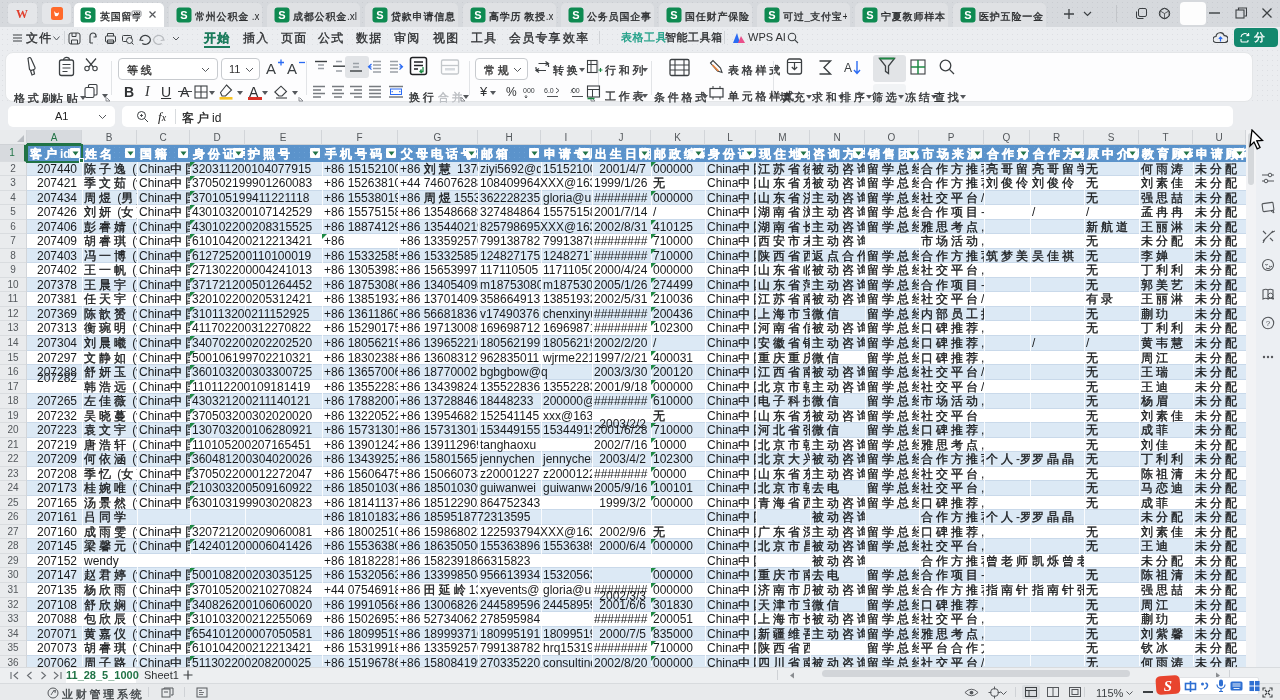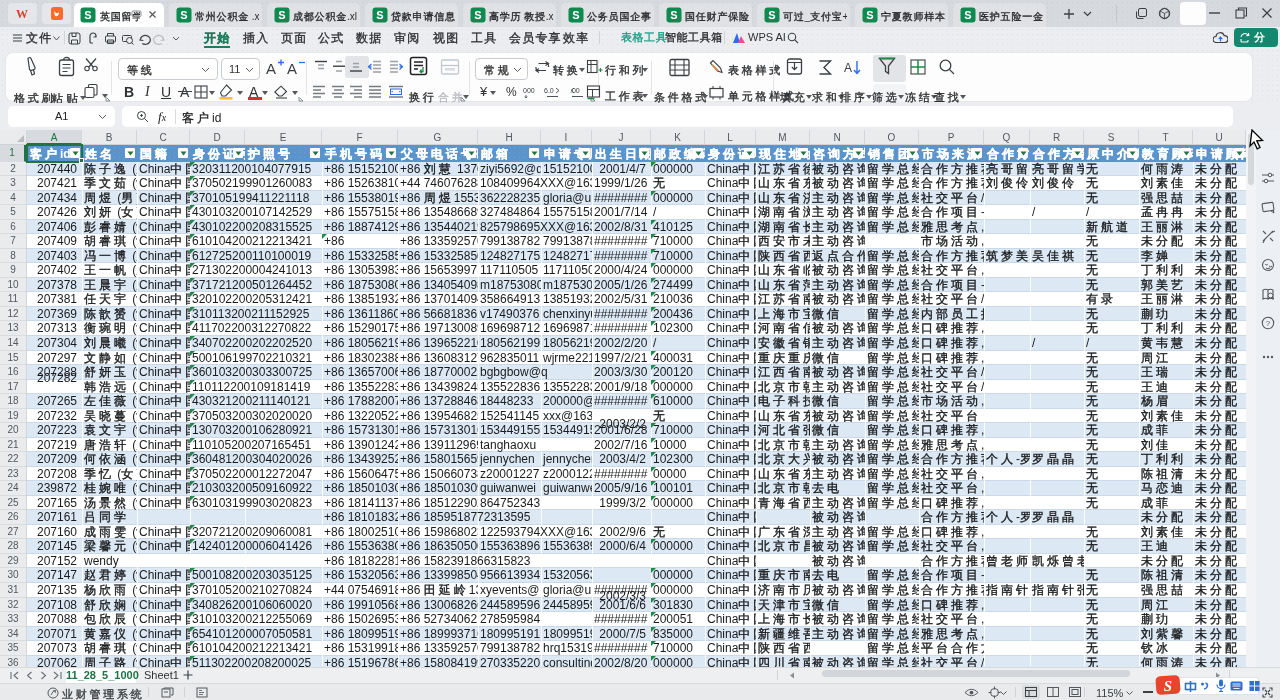--- a/index.html
+++ b/index.html
@@ -980,21 +980,21 @@
 <div class="cr" style="left:592px;top:466.7px;width:59px;height:14.5px;">########</div>
 <div class="cl" style="left:651px;top:466.7px;width:54px;height:14.5px;"><b class="tri"></b>00000</div>
 <div class="cl" style="left:705px;top:466.7px;width:51px;height:14.5px;">China<i>中国</i></div>
 <div class="cl" style="left:756px;top:466.7px;width:54px;height:14.5px;"><i>山东省东营市</i></div>
 <div class="cl" style="left:810px;top:466.7px;width:55px;height:14.5px;"><i>主动咨询</i></div>
 <div class="cl" style="left:865px;top:466.7px;width:54px;height:14.5px;"><i>留学总经办</i></div>
 <div class="cl" style="left:919px;top:466.7px;width:65px;height:14.5px;"><i>社交平台</i>,/</div>
 <div class="cl" style="left:1084px;top:466.7px;width:55px;height:14.5px;"><i>无</i></div>
 <div class="cl" style="left:1139px;top:466.7px;width:54px;height:14.5px;"><i>陈祖清</i></div>
 <div class="cl" style="left:1193px;top:466.7px;width:53px;height:14.5px;"><i>未分配</i></div>
-<div class="cr" style="left:27px;top:481.3px;width:55px;height:14.5px;">239872</div>
+<div class="cr" style="left:27px;top:481.3px;width:55px;height:14.5px;">207173</div>
 <div class="cl" style="left:82px;top:481.3px;width:55px;height:14.5px;"><i>桂婉唯</i> (<i>女</i>)</div>
 <div class="cl" style="left:137px;top:481.3px;width:53px;height:14.5px;">China<i>中国</i></div>
 <div class="cl" style="left:190px;top:481.3px;width:132px;height:14.5px;"><b class="tri"></b>210303200509160922</div>
 <div class="cl" style="left:322px;top:481.3px;width:76px;height:14.5px;">+86 18501030981</div>
 <div class="cl" style="left:398px;top:481.3px;width:80px;height:14.5px;">+86 18501030981</div>
 <div class="cl" style="left:478px;top:481.3px;width:63px;height:14.5px;">guiwanwei</div>
 <div class="cl" style="left:541px;top:481.3px;width:51px;height:14.5px;">guiwanwei</div>
 <div class="cr" style="left:592px;top:481.3px;width:59px;height:14.5px;">2005/9/16</div>
 <div class="cl" style="left:651px;top:481.3px;width:54px;height:14.5px;"><b class="tri"></b>100101</div>
 <div class="cl" style="left:705px;top:481.3px;width:51px;height:14.5px;">China<i>中国</i></div>

